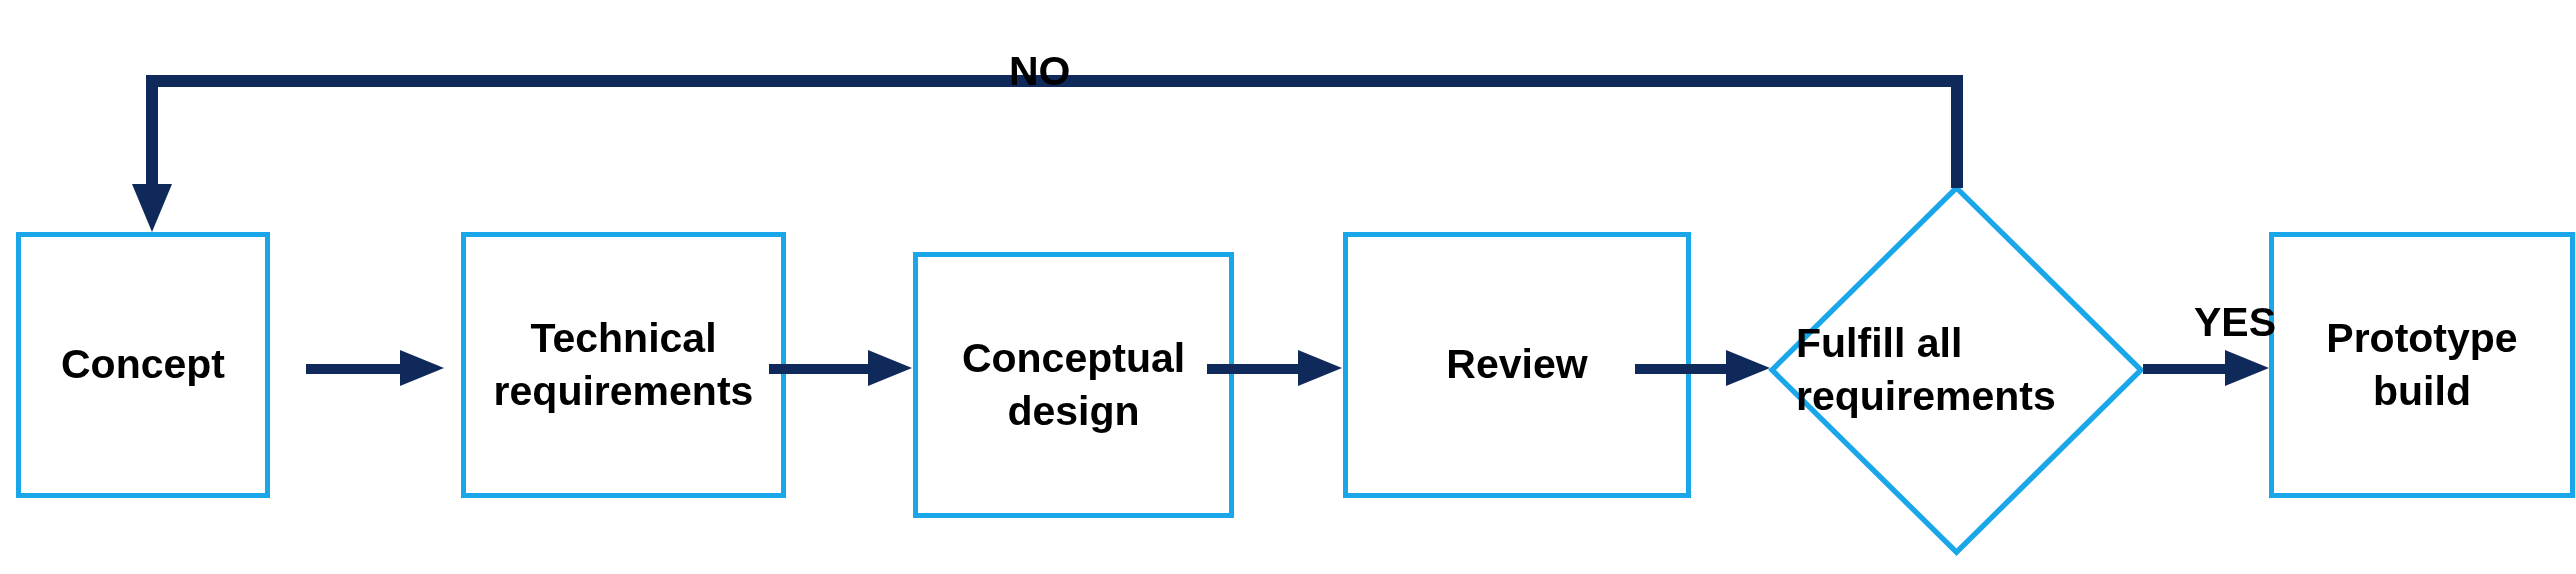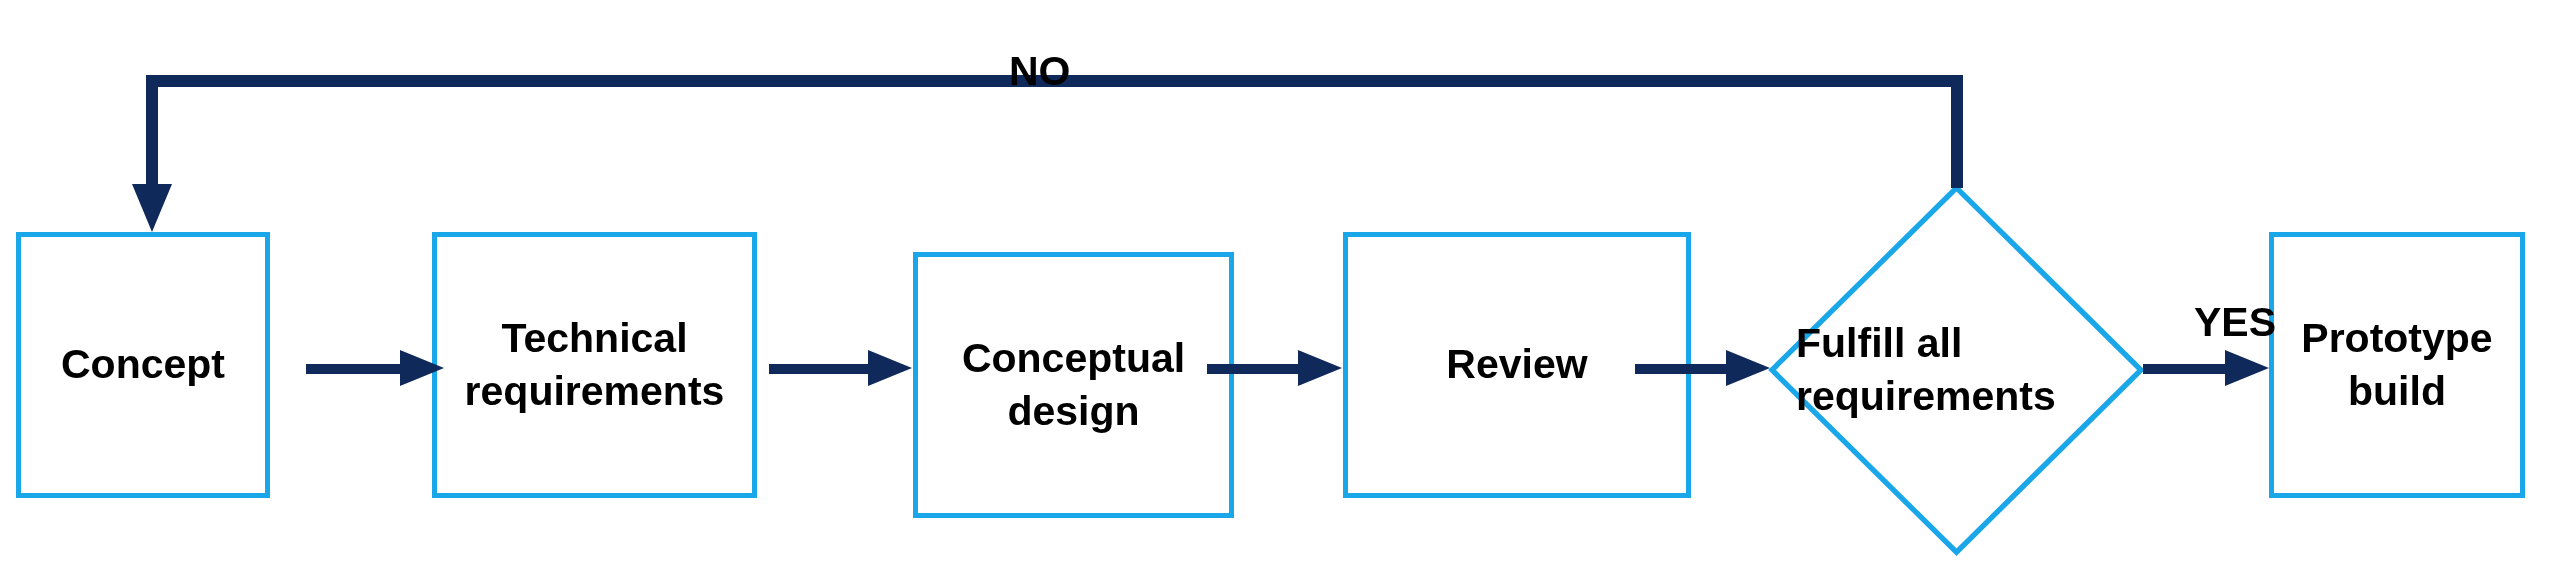--- a/index.html
+++ b/index.html
@@ -90,30 +90,30 @@
   .label-yes { left: 2159px; top: 299px; margin-left: 35px; }
 </style>
 </head>
 <body>
 
 <div id="canvas">
 
   <div class="node" style="left:16px;  width:254px;">
     <span>Concept</span>
   </div>
-  <div class="node" style="left:432px; width:325px;">
+  <div class="node" style="left:461px; width:325px;">
     <span>Technical requirements</span>
   </div>
   <div class="node" style="left:913px; width:321px;margin-top:20px;">
     <span>Conceptual design</span>
   </div>
   <div class="node" style="left:1343px; width:348px;">
     <span>Review</span>
   </div>
-  <div class="node" style="left:2269px; width:256px;align-items:center;">
+  <div class="node" style="left:2269px; width:306px;align-items:center;">
     <span>Prototype build</span>
   </div>
 
   <svg class="diamond-svg" width="377" height="372" viewBox="0 0 492 486" aria-hidden="true">
     <polygon points="246,5 487,243 246,481 5,243" fill="#ffffff" stroke="#1aa7ea" stroke-width="7" stroke-linejoin="miter"></polygon>
   </svg>
   <div class="diamond-text">
     <span>Fulfill all requirements</span>
   </div>
 

